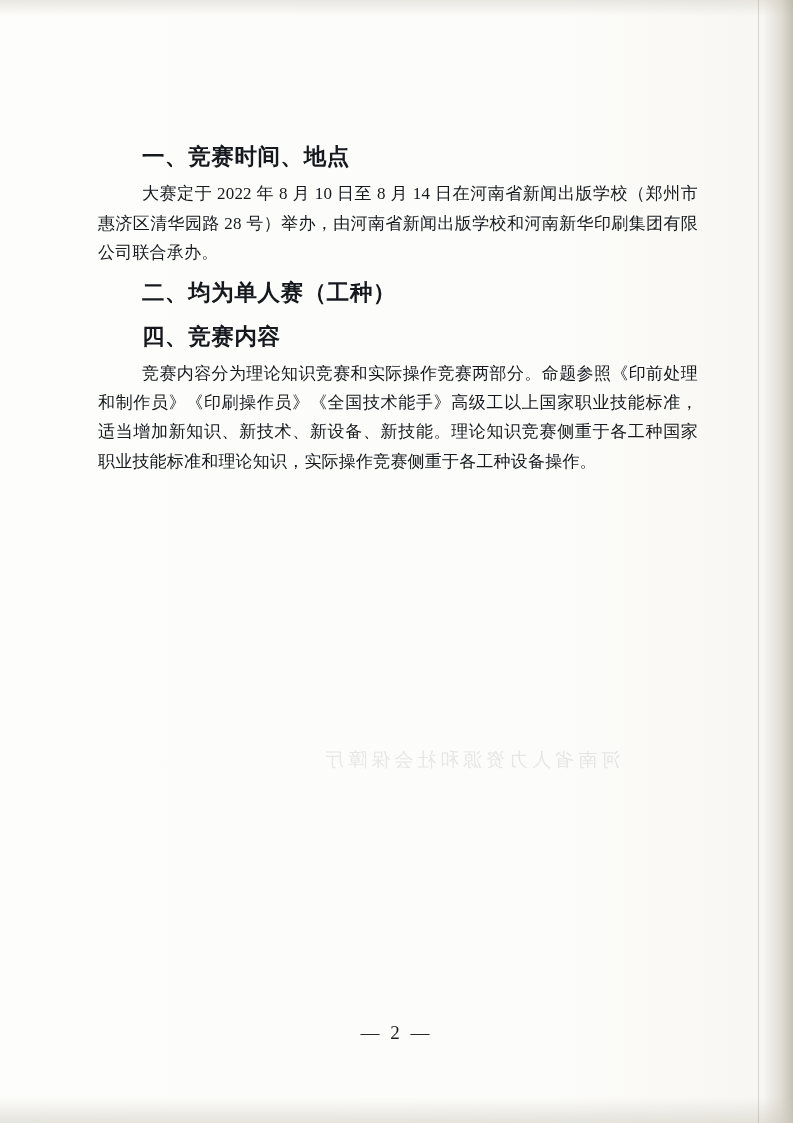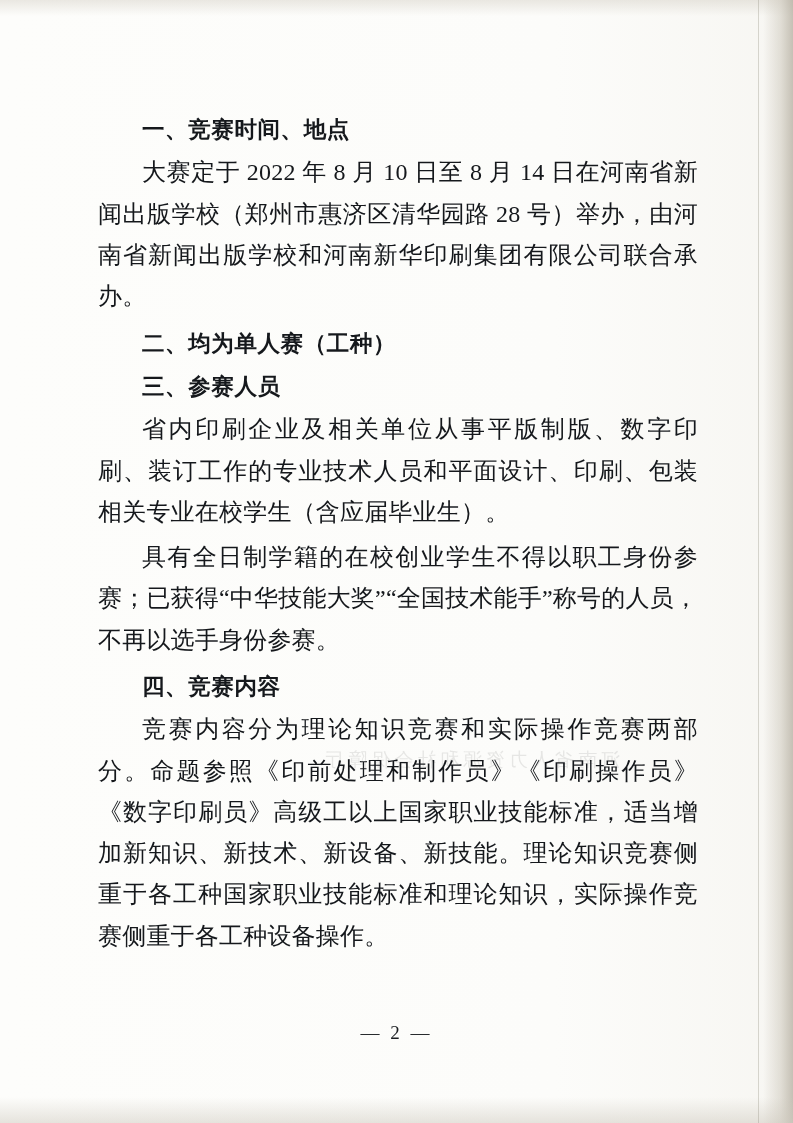--- a/index.html
+++ b/index.html
@@ -48,36 +48,36 @@
     position: absolute;
     top: 0; left: 758px;
     width: 1px; height: 1123px;
     background: rgba(150,145,132,0.35);
     pointer-events: none;
   }
 
   .content {
     position: absolute;
     left: 98px;
-    top: 111px;
+    top: 138px;
     width: 600px;
   }
 
   .heading {
     font-size: 22.5px;
     font-weight: bold;
     color: #15181c;
     letter-spacing: 0.6px;
     text-indent: 44px;
     margin: 0 0 5px 0;
     line-height: 1.62;
     font-family: "DejaVu Sans", "Liberation Sans", sans-serif;
   }
   .para {
-    font-size: 24px;
+    font-size: 17px;
     color: #15181c;
     line-height: 1.72;
     margin: 0 0 4px 0;
     text-indent: 44px;
     text-align: justify;
     text-justify: inter-ideograph;
     letter-spacing: 0.2px;
     font-family: "Liberation Serif", "DejaVu Serif", serif;
   }
   .block {
@@ -134,29 +134,24 @@
 
     <div class="block">
       <p class="heading">一、竞赛时间、地点</p>
       <p class="para">大赛定于 2022 年 8 月 10 日至 8 月 14 日在河南省新闻出版学校（郑州市惠济区清华园路 28 号）举办，由河南省新闻出版学校和河南新华印刷集团有限公司联合承办。</p>
     </div>
 
     <div class="block">
       <p class="heading">二、均为单人赛（工种）</p>
     </div>
 
-    <div class="block">
-      <p class="heading">三、参赛人员</p>
-      <p class="para">省内印刷企业及相关单位从事平版制版、数字印刷、装订工作的专业技术人员和平面设计、印刷、包装相关专业在校学生（含应届毕业生）。</p>
-      <p class="para">具有全日制学籍的在校创业学生不得以职工身份参赛；已获得“中华技能大奖”“全国技术能手”称号的人员，不再以选手身份参赛。</p>
-    </div>
 
     <div class="block">
       <p class="heading">四、竞赛内容</p>
-      <p class="para">竞赛内容分为理论知识竞赛和实际操作竞赛两部分。命题参照《印前处理和制作员》《印刷操作员》《数字印刷员》高级工以上国家职业技能标准，适当增加新知识、新技术、新设备、新技能。理论知识竞赛侧重于各工种国家职业技能标准和理论知识，实际操作竞赛侧重于各工种设备操作。</p>
+      <p class="para">竞赛内容分为理论知识竞赛和实际操作竞赛两部分。命题参照《印前处理和制作员》《印刷操作员》《全国技术能手》高级工以上国家职业技能标准，适当增加新知识、新技术、新设备、新技能。理论知识竞赛侧重于各工种国家职业技能标准和理论知识，实际操作竞赛侧重于各工种设备操作。</p>
     </div>
 
   </div>
 
   <div class="footer">
     <span class="page-number">— 2 —</span>
   </div>
 
 </div>
 

